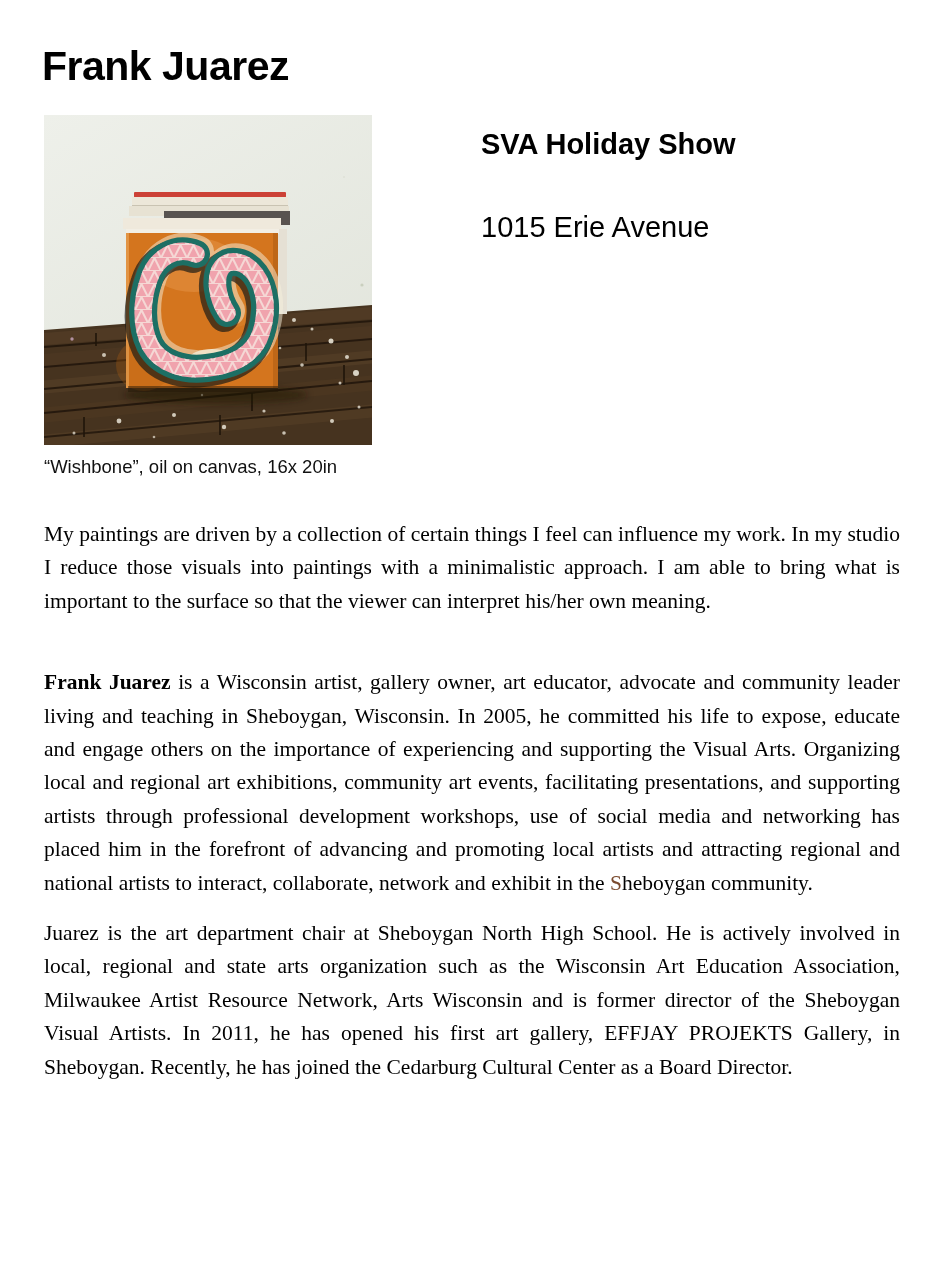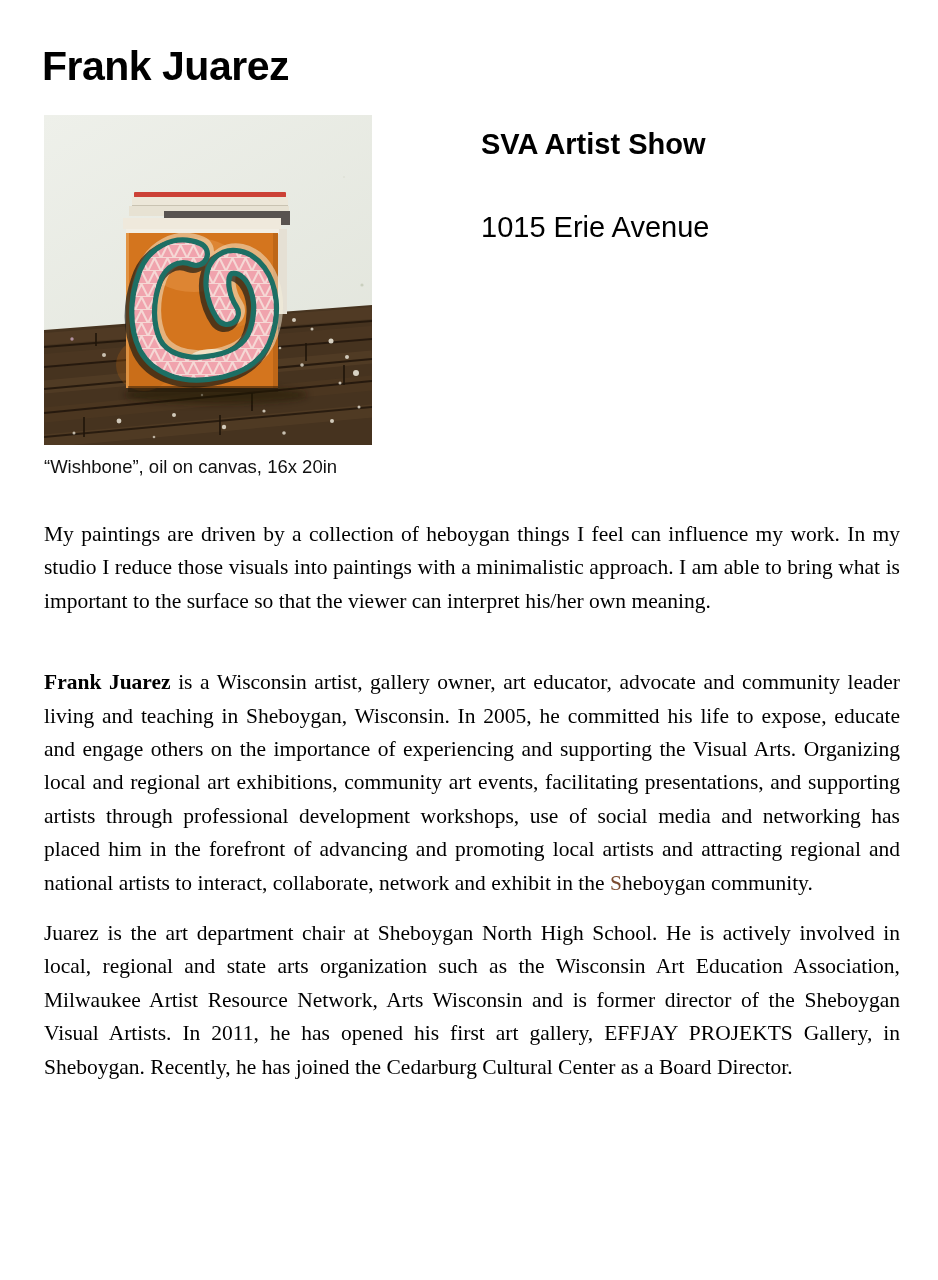--- a/index.html
+++ b/index.html
@@ -162,22 +162,22 @@
         <path stroke="url(#lattice)" stroke-width="17.5" opacity="0.75" d="M152,139 C132,131 112,142 105,164 C97,187 97,211 106,230 C116,249 140,256 163,253 C189,250 210,240 217,218 C224,197 222,174 211,159 C201,146 186,143 178,152 C170,162 173,183 183,198"></path>
       </g>
       <rect x="84" y="271" width="150" height="6" fill="#241808" opacity="0.5"></rect>
     </g>
   </svg>
 </div>
 
 <div class="abs caption">“Wishbone”, oil on canvas, 16x 20in</div>
 
 <div class="abs event">
-  <div class="line bold">SVA Artist Show</div>
+  <div class="line bold">SVA Holiday Show</div>
   <div class="spacer"></div>
   <div class="line">1015 Erie Avenue</div>
 </div>
 
 <div class="abs bodycopy">
-  <p class="p1">My paintings are driven by a collection of heboygan things I feel can influence my work. In my studio I reduce those visuals into paintings with a minimalistic approach. I am able to bring what is important to the surface so that the viewer can interpret his/her own meaning.</p>
+  <p class="p1">My paintings are driven by a collection of certain things I feel can influence my work. In my studio I reduce those visuals into paintings with a minimalistic approach. I am able to bring what is important to the surface so that the viewer can interpret his/her own meaning.</p>
   <p class="p2"><strong>Frank Juarez</strong><span> is a Wisconsin artist, gallery owner, art educator, advocate and community leader living and teaching in Sheboygan, Wisconsin. In 2005, he committed his life to expose, educate and engage others on the importance of experiencing and supporting the Visual Arts. Organizing local and regional art exhibitions, community art events, facilitating presentations, and supporting artists through professional development workshops, use of social media and networking has placed him in the forefront of advancing and promoting local artists and attracting regional and national artists to interact, collaborate, network and exhibit in the </span><span class="accent-letter">S</span><span>heboygan community.</span></p>
   <p class="p3">Juarez is the art department chair at Sheboygan North High School. He is actively involved in local, regional and state arts organization such as the Wisconsin Art Education Association, Milwaukee Artist Resource Network, Arts Wisconsin and is former director of the Sheboygan Visual Artists. In 2011, he has opened his first art gallery, EFFJAY PROJEKTS Gallery, in Sheboygan. Recently, he has joined the Cedarburg Cultural Center as a Board Director.</p>
 </div>
 
 </body></html>

